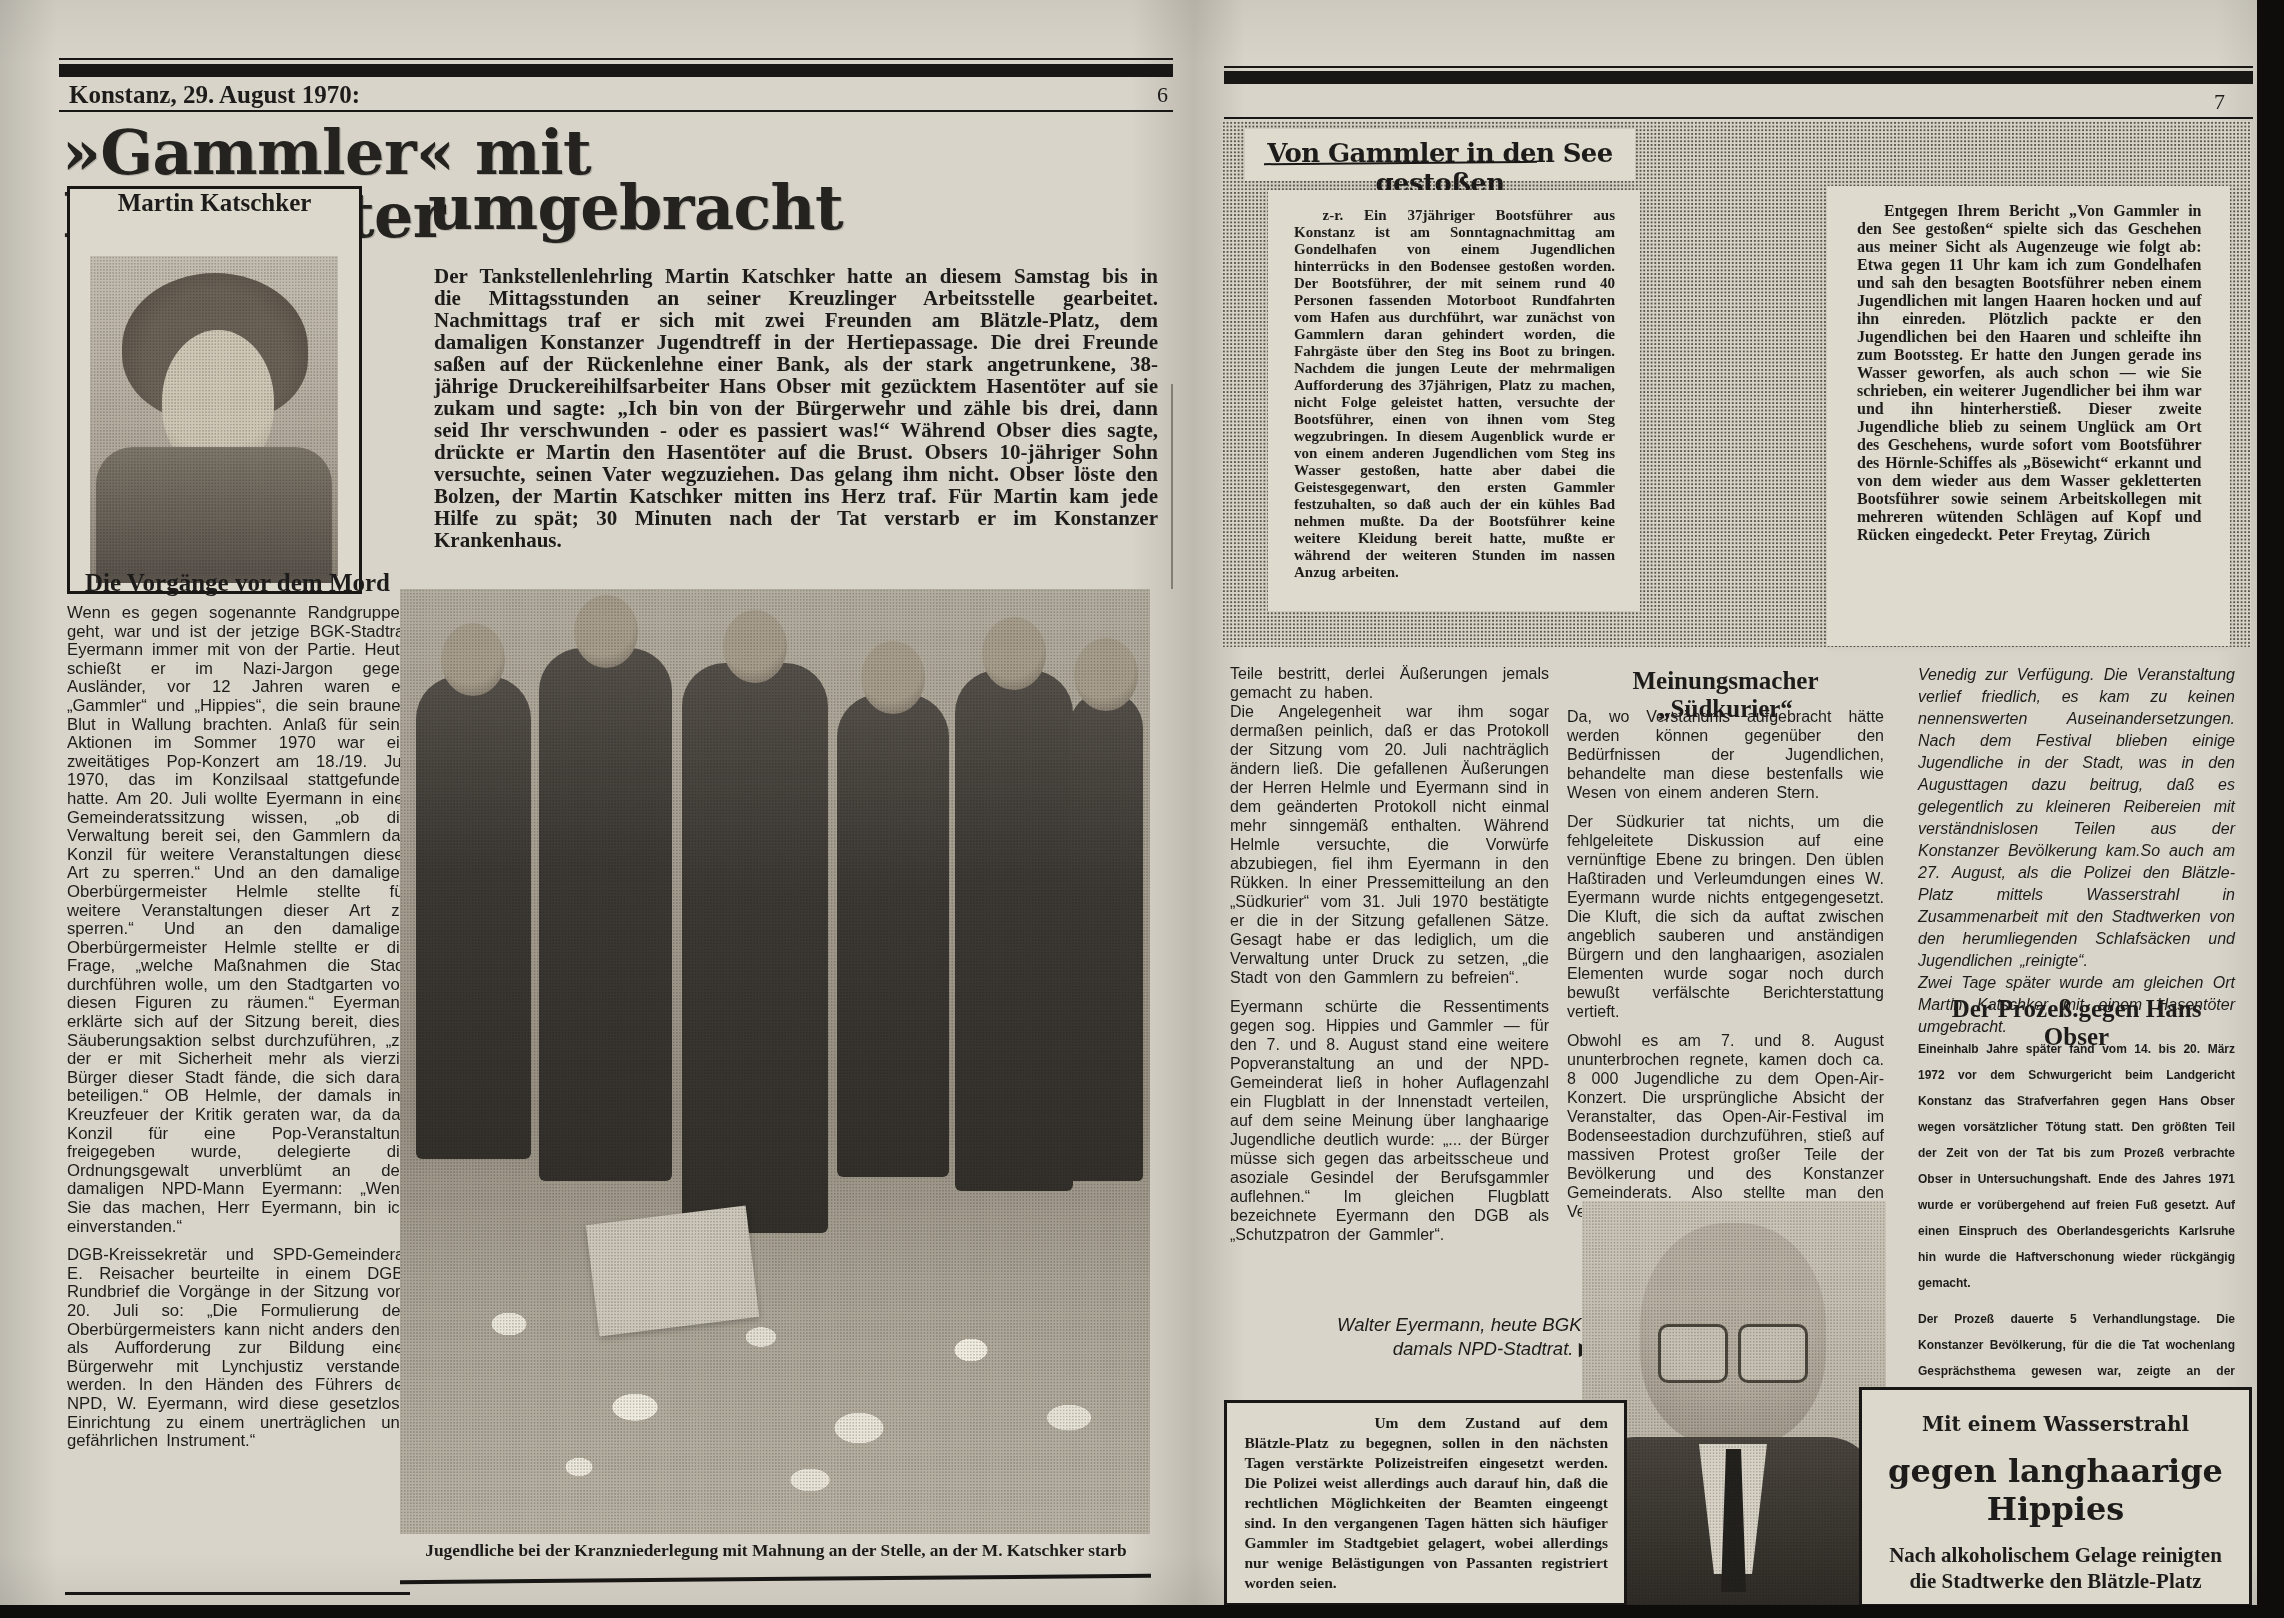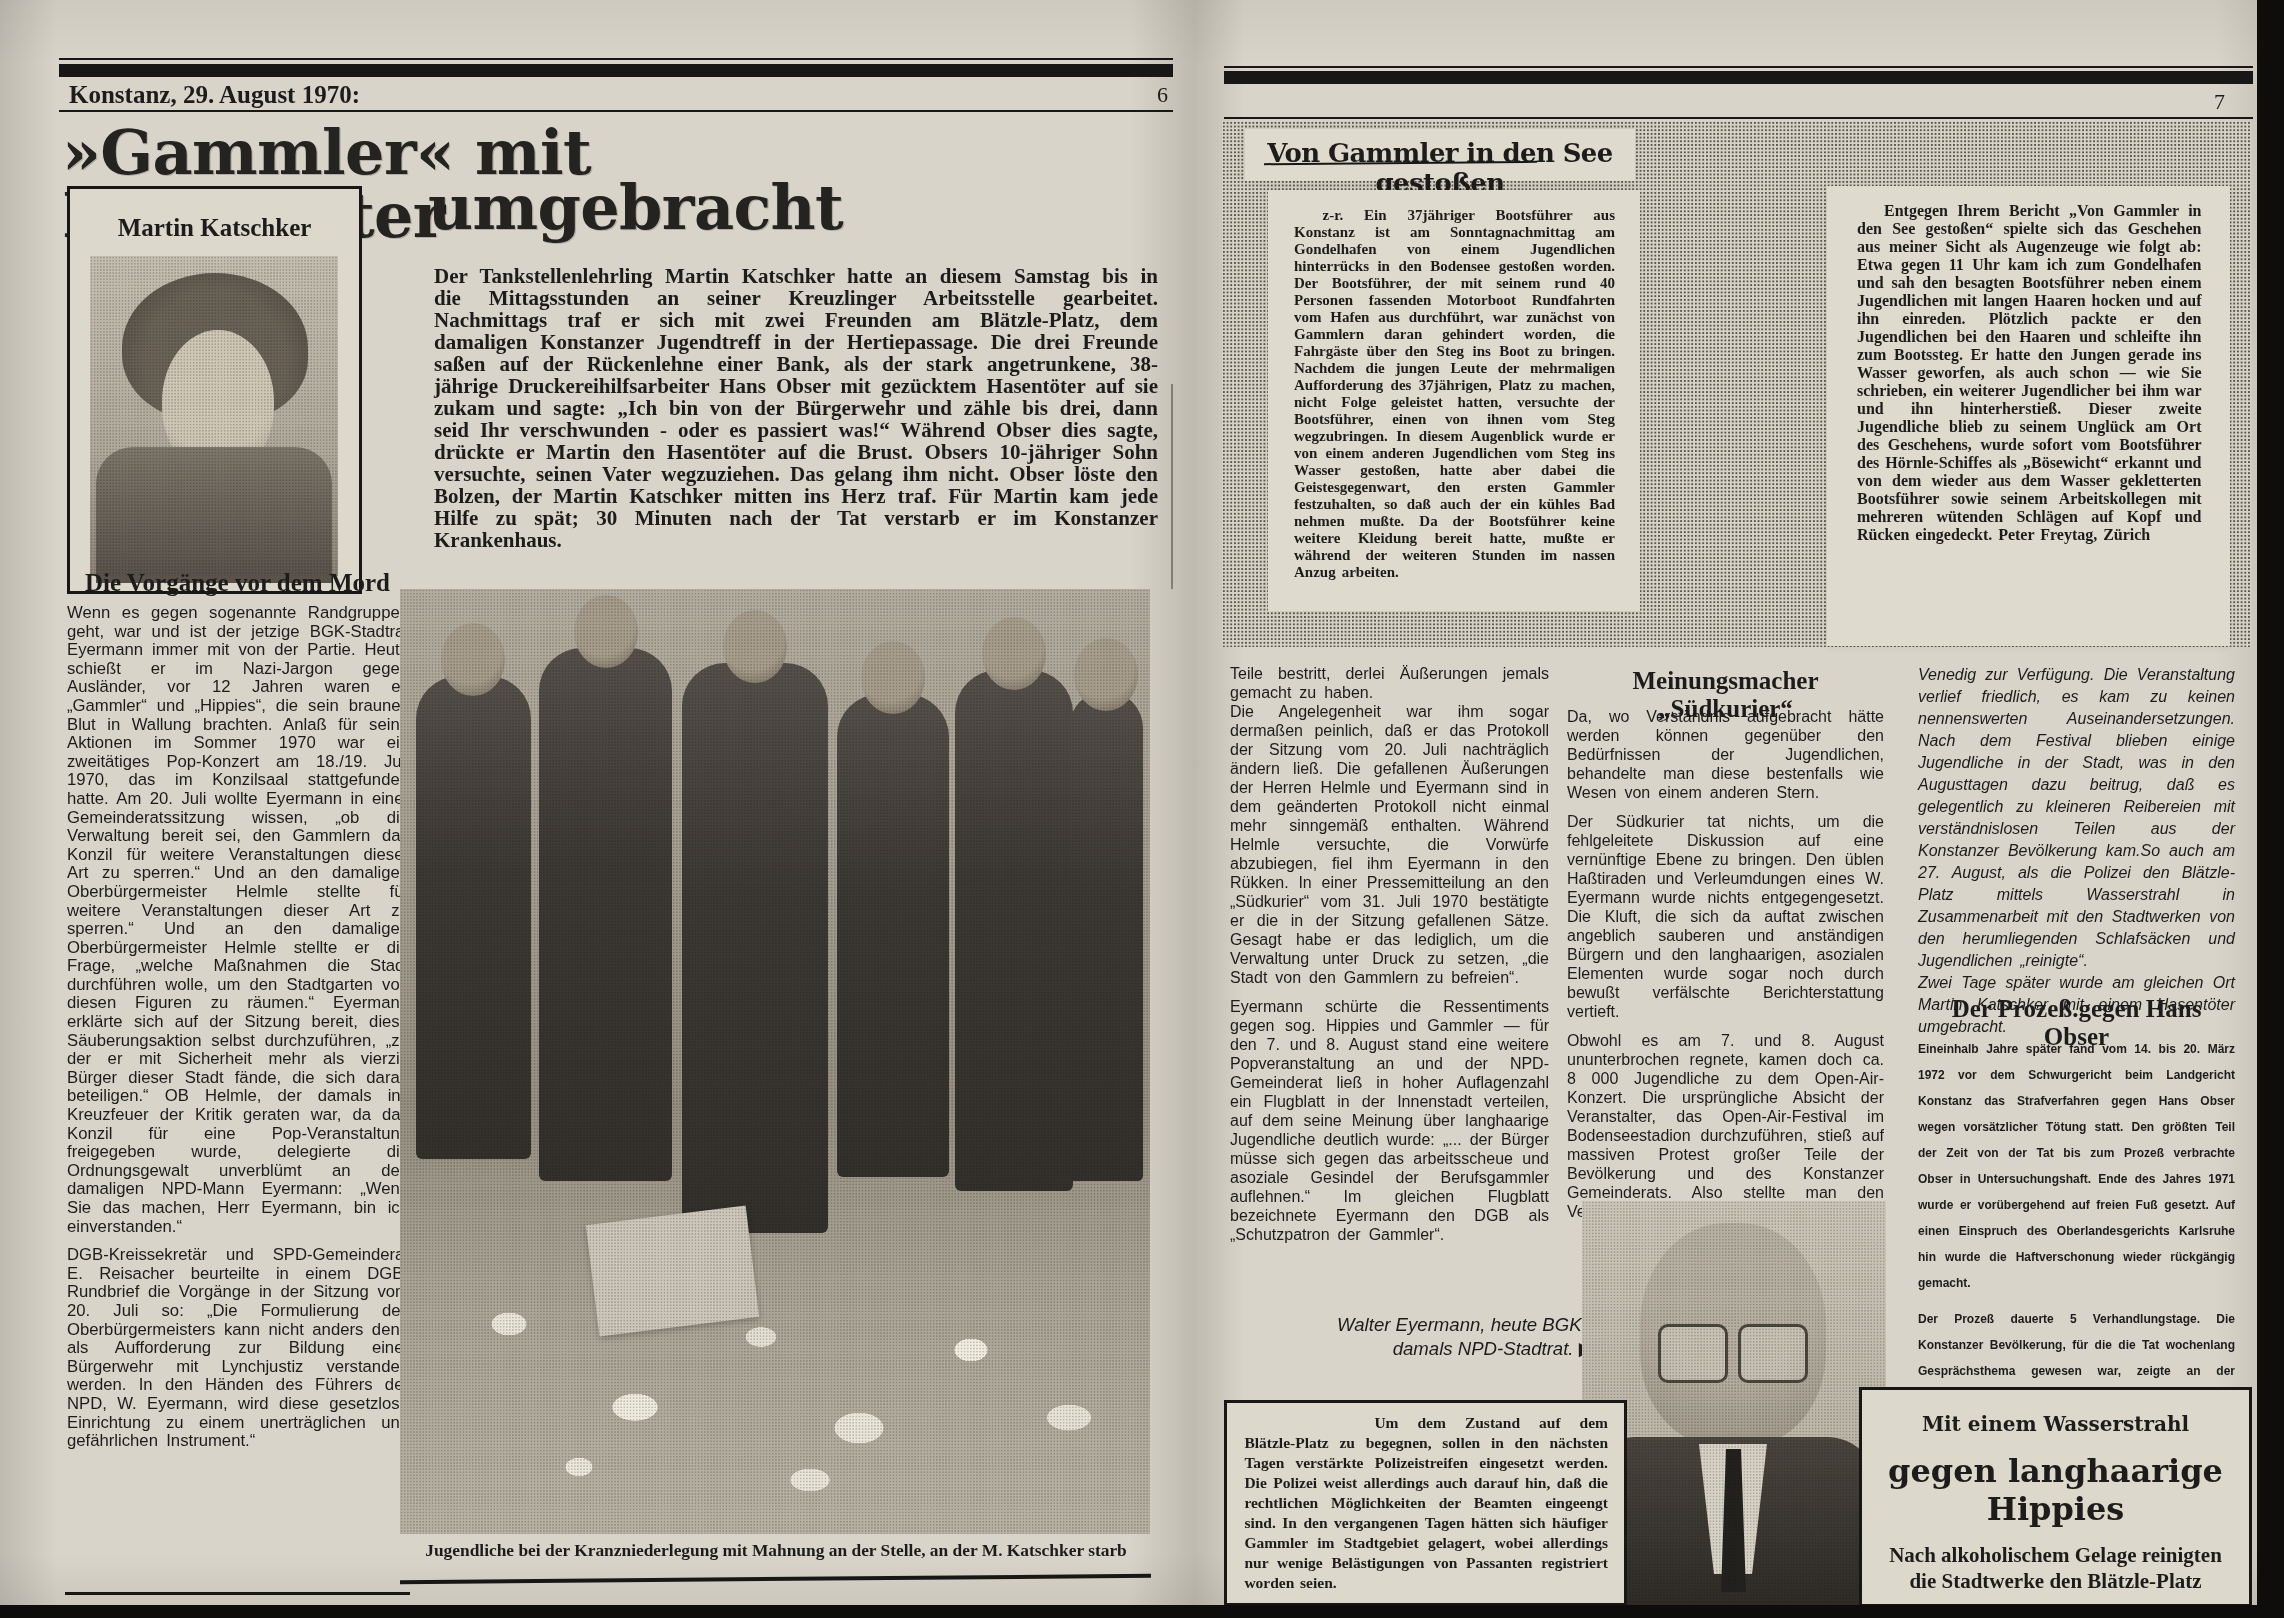--- a/index.html
+++ b/index.html
@@ -90,21 +90,21 @@
   <div class="abs rule" style="left:59px;top:64px;width:1114px;height:13px;"></div>
 
   <div class="abs serif bold" style="left:69px;top:81px;font-size:25px;">Konstanz, 29. August 1970:</div>
   <div class="abs serif" style="left:1125px;top:82px;width:43px;font-size:22px;text-align:right;">6</div>
   <div class="abs rule" style="left:59px;top:110px;width:1114px;height:1.9px;"></div>
 
   <div class="abs fat headline" style="left:62px;top:121px;width:930px;">»Gammler« mit Hasentöter</div>
   <div class="abs fat headline" style="left:428px;top:176px;width:409px;text-align:right;">umgebracht</div>
 
   <div class="abs box-border" style="left:67px;top:186px;width:289px;height:402px;">
-    <div class="serif bold center" style="margin-top:25px;font-size:25px;">Martin Katschker</div>
+    <div class="serif bold center" style="font-size:25px;">Martin Katschker</div>
     <div class="abs portrait-k halftone" style="left:20px;top:67px;width:248px;height:320px;">
       <div class="pk-hair"></div>
       <div class="pk-face"></div>
       <div class="pk-body"></div>
     </div>
   </div>
 
   <div class="abs serif just" style="left:434px;top:265px;width:724px;font-size:21px;line-height:22px;font-weight:600;">Der Tankstellenlehrling Martin Katschker hatte an diesem Samstag bis in die Mittagsstunden an seiner Kreuzlinger Arbeitsstelle gearbeitet. Nachmittags traf er sich mit zwei Freunden am Blätzle-Platz, dem damaligen Konstanzer Jugendtreff in der Hertiepassage. Die drei Freunde saßen auf der Rückenlehne einer Bank, als der stark angetrunkene, 38-jährige Druckereihilfsarbeiter Hans Obser mit gezücktem Hasentöter auf sie zukam und sagte: „Ich bin von der Bürgerwehr und zähle bis drei, dann seid Ihr verschwunden - oder es passiert was!“ Während Obser dies sagte, drückte er Martin den Hasentöter auf die Brust. Obsers 10-jähriger Sohn versuchte, seinen Vater wegzuziehen. Das gelang ihm nicht. Obser löste den Bolzen, der Martin Katschker mitten ins Herz traf. Für Martin kam jede Hilfe zu spät; 30 Minuten nach der Tat verstarb er im Konstanzer Krankenhaus.</div>
 
   <div class="abs" style="left:1171px;top:384px;width:1.9px;height:205px;background:#4a4741;opacity:.55;"></div>

